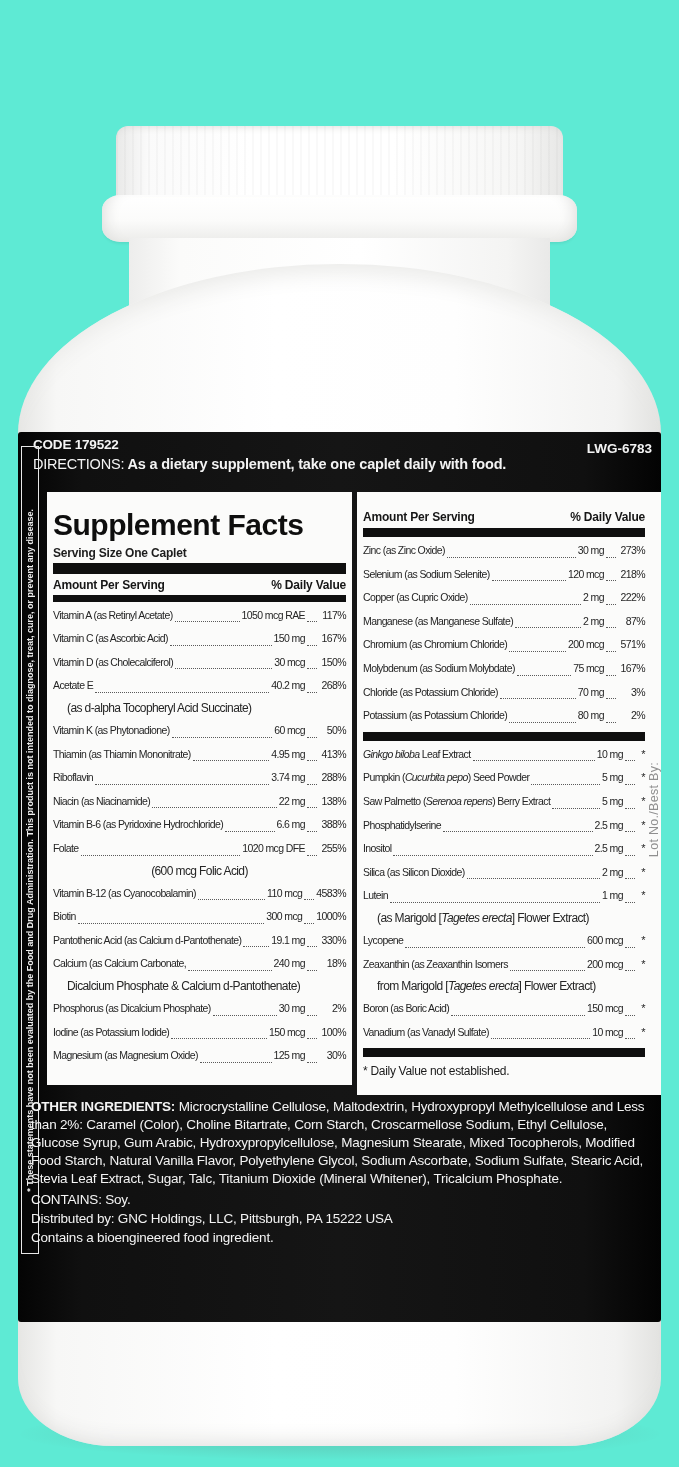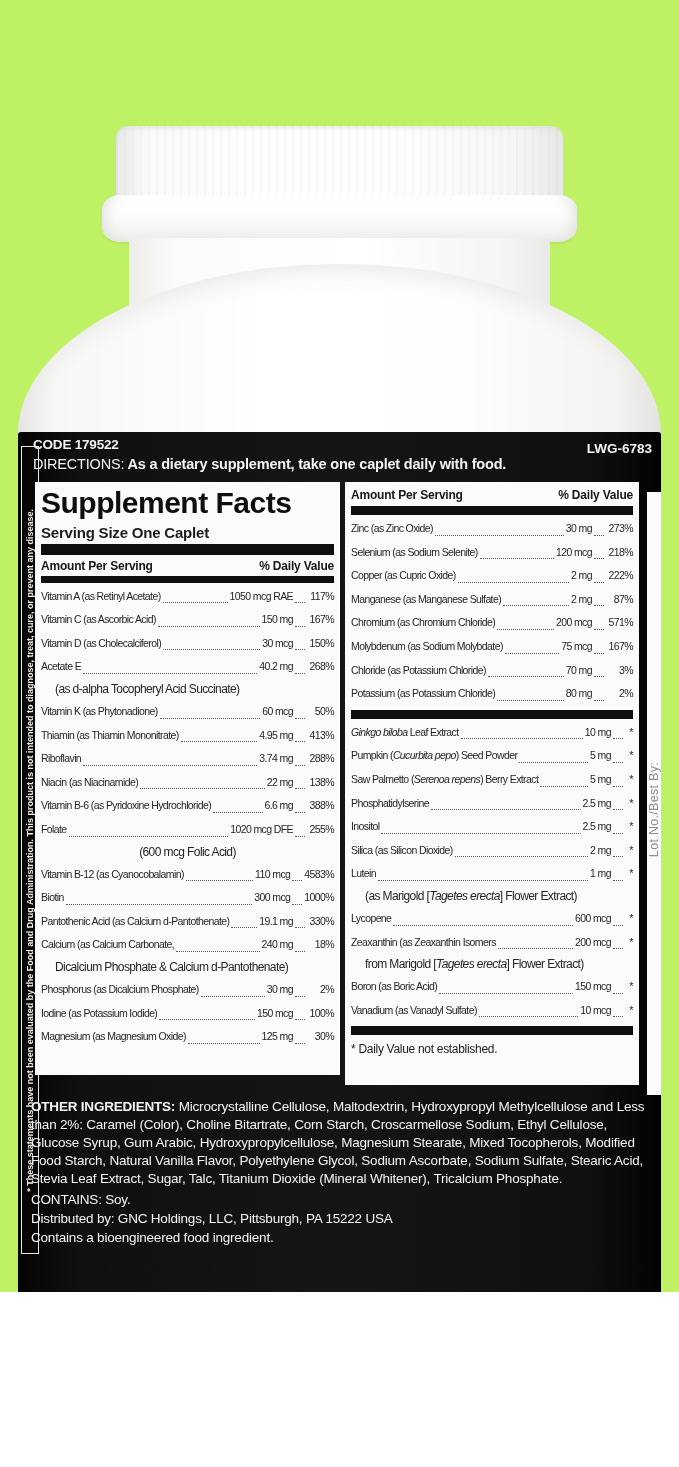--- a/index.html
+++ b/index.html
@@ -1,16 +1,16 @@
 <!DOCTYPE html>
 <html><head>
 <meta charset="utf-8">
 <style>
   html,body{margin:0;padding:0;background:#ffffff;}
-  .scene{position:relative;width:679px;height:1292px;overflow:hidden;background:#bef264;
+  .scene{position:relative;width:679px;height:1467px;overflow:hidden;background:#5eead4;
          font-family:"Liberation Sans","DejaVu Sans",sans-serif;}
 
   
   .floor-shadow{position:absolute;left:20px;top:1408px;width:640px;height:52px;border-radius:50%;
     background:radial-gradient(ellipse at center,rgba(90,88,78,.22) 0%,rgba(90,88,78,.10) 45%,rgba(0,0,0,0) 72%);}
   .cap-top{position:absolute;left:116px;top:126px;width:447px;height:76px;border-radius:12px 12px 5px 5px;
     background:linear-gradient(90deg,#e9e9e8 0%,#fafafa 7%,#ffffff 30%,#ffffff 62%,#f6f6f5 90%,#e7e7e6 100%),
                linear-gradient(180deg,#fdfdfd,#f3f3f2);
     box-shadow:inset 0 6px 8px -6px #d9d9d7,inset 0 -4px 6px -4px #dededc;}
   .cap-ribs{position:absolute;inset:0;border-radius:inherit;
@@ -34,25 +34,25 @@
   .directions{position:absolute;left:15px;top:24px;font-size:14.5px;font-weight:700;letter-spacing:-.2px;white-space:nowrap;}
   .directions .dl{font-weight:400;}
   .vtext{writing-mode:vertical-rl;transform:rotate(180deg);display:inline-block;}
   .disclaimer{position:absolute;left:3px;top:14px;width:18px;height:808px;border:1px solid #e8e8e8;
     display:flex;align-items:center;justify-content:center;box-sizing:border-box;}
   .disclaimer .vtext{font-size:9px;font-weight:700;color:#efefef;letter-spacing:0;white-space:nowrap;}
   .lot-strip{position:absolute;left:629px;top:60px;width:14px;height:603px;background:#fbfbfa;
     display:flex;align-items:flex-start;justify-content:center;}
   .lot-strip .vtext{margin-top:270px;font-size:12.5px;color:#8f8f8f;letter-spacing:.3px;white-space:nowrap;}
 
-  .panel{position:absolute;top:50px;background:#fbfbfa;color:#222;box-sizing:border-box;padding:4px 6px 5px;}
+  .panel{position:absolute;top:60px;background:#fbfbfa;color:#222;box-sizing:border-box;padding:16px 6px 5px;margin-left:12px;}
   .panel.left{left:17px;width:305px;height:593px;}
   .panel.right{left:327px;width:294px;height:603px;}
   .sf-title{font-size:30px;font-weight:800;letter-spacing:-.5px;color:#0e0e0e;line-height:1.12;white-space:nowrap;}
-  .serving{font-size:15px;font-weight:700;letter-spacing:-.2px;margin:4px 0 3px;color:#1d1d1d;}
+  .serving{font-size:12px;font-weight:700;letter-spacing:-.2px;margin:4px 0 3px;color:#1d1d1d;}
   .bar{background:#0f0f0f;}
   .b12{height:11px;margin:3px 0 2px;}
   .b9{height:9px;margin:2px 0;}
   .b7{height:7px;margin:1px 0 2px;}
   .mt{margin-top:4px;}
   .cols{display:flex;justify-content:space-between;align-items:flex-end;font-size:12px;font-weight:700;
         letter-spacing:-.2px;padding:2px 0;color:#161616;}
   .row{display:flex;align-items:flex-end;font-size:10.5px;letter-spacing:-.6px;line-height:23.6px;
        color:#252525;white-space:nowrap;}
   .row .n{flex:0 0 auto;}

